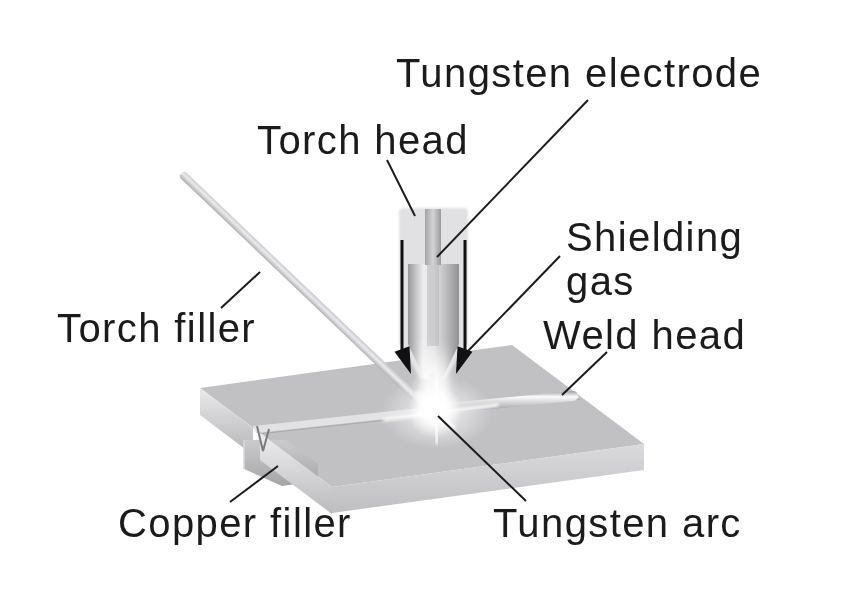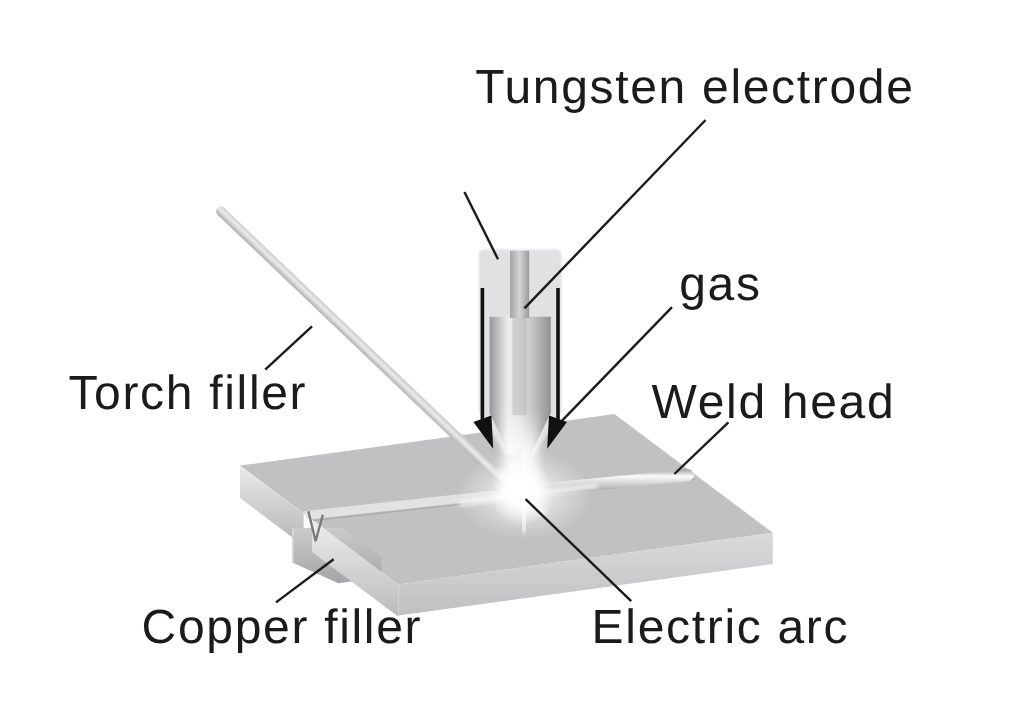--- a/index.html
+++ b/index.html
@@ -144,26 +144,28 @@
       <line x1="560" y1="256" x2="468" y2="351"></line>
       <line x1="607" y1="352" x2="562" y2="395"></line>
       <line x1="260" y1="272" x2="221" y2="308"></line>
       <line x1="278" y1="466" x2="230" y2="502"></line>
       <line x1="438" y1="416" x2="526" y2="501"></line>
     </g>
   </svg>
 
   <div class="label" style="left:396px; top:53px">Tungsten electrode</div>
 
+  <div class="label" style="left:257px; top:120px">Torch head</div>
 
   <div class="label" style="left:566px; top:215px">
+    <div class="line">Shielding</div>
     <div class="line">gas</div>
   </div>
 
   <div class="label" style="left:543px; top:315px">Weld head</div>
 
   <div class="label" style="left:57px; top:308px">Torch filler</div>
 
   <div class="label" style="left:118px; top:503px">Copper filler</div>
 
-  <div class="label" style="left:493px; top:503px">Electric arc</div>
+  <div class="label" style="left:493px; top:503px">Tungsten arc</div>
 
 </div>
 
 </body></html>

